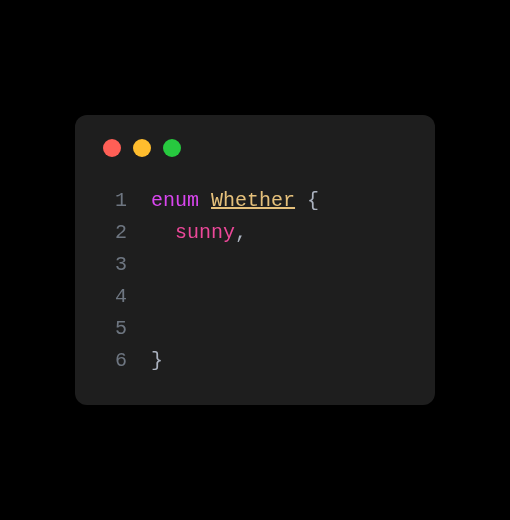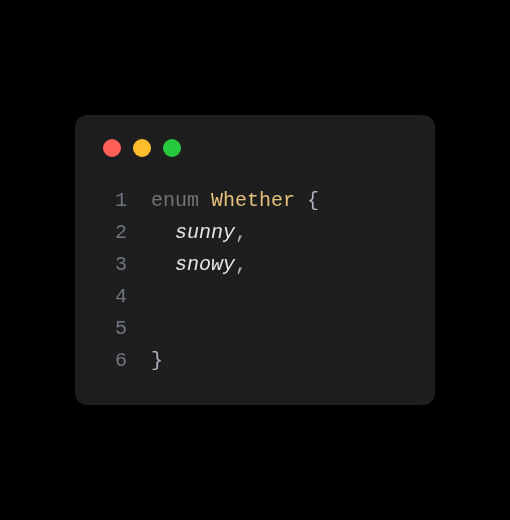--- a/index.html
+++ b/index.html
@@ -49,23 +49,23 @@
     .line-number {
       color: #6e7681;
       width: 24px;
       text-align: right;
       margin-right: 24px;
       user-select: none;
     }
     .code-content {
       white-space: pre;
     }
-    .keyword { color: #737373; }
-    .typename { color: #e5c07b; }
-    .member { color: #e5e5e5; font-style: italic; }
+    .keyword { color: #d946ef; }
+    .typename { color: #e5c07b; text-decoration: underline; }
+    .member { color: #ec4899; }
     .brace { color: #abb2bf; }
     .comma { color: #abb2bf; }
   </style>
 </head>
 <body>
 
 <div class="editor-window">
   <div class="window-controls">
     <div class="traffic-light red"></div>
     <div class="traffic-light yellow"></div>
@@ -78,21 +78,20 @@
       <span class="code-content"><span class="keyword">enum</span> <span class="typename">Whether</span> <span class="brace">{</span></span>
     </div>
 
     <div class="code-line">
       <span class="line-number">2</span>
       <span class="code-content">  <span class="member">sunny</span><span class="comma">,</span></span>
     </div>
 
     <div class="code-line">
       <span class="line-number">3</span>
-      <span class="code-content">  <span class="member">snowy</span><span class="comma">,</span></span>
     </div>
 
     <div class="code-line">
       <span class="line-number">4</span>
     </div>
 
     <div class="code-line">
       <span class="line-number">5</span>
     </div>
 

